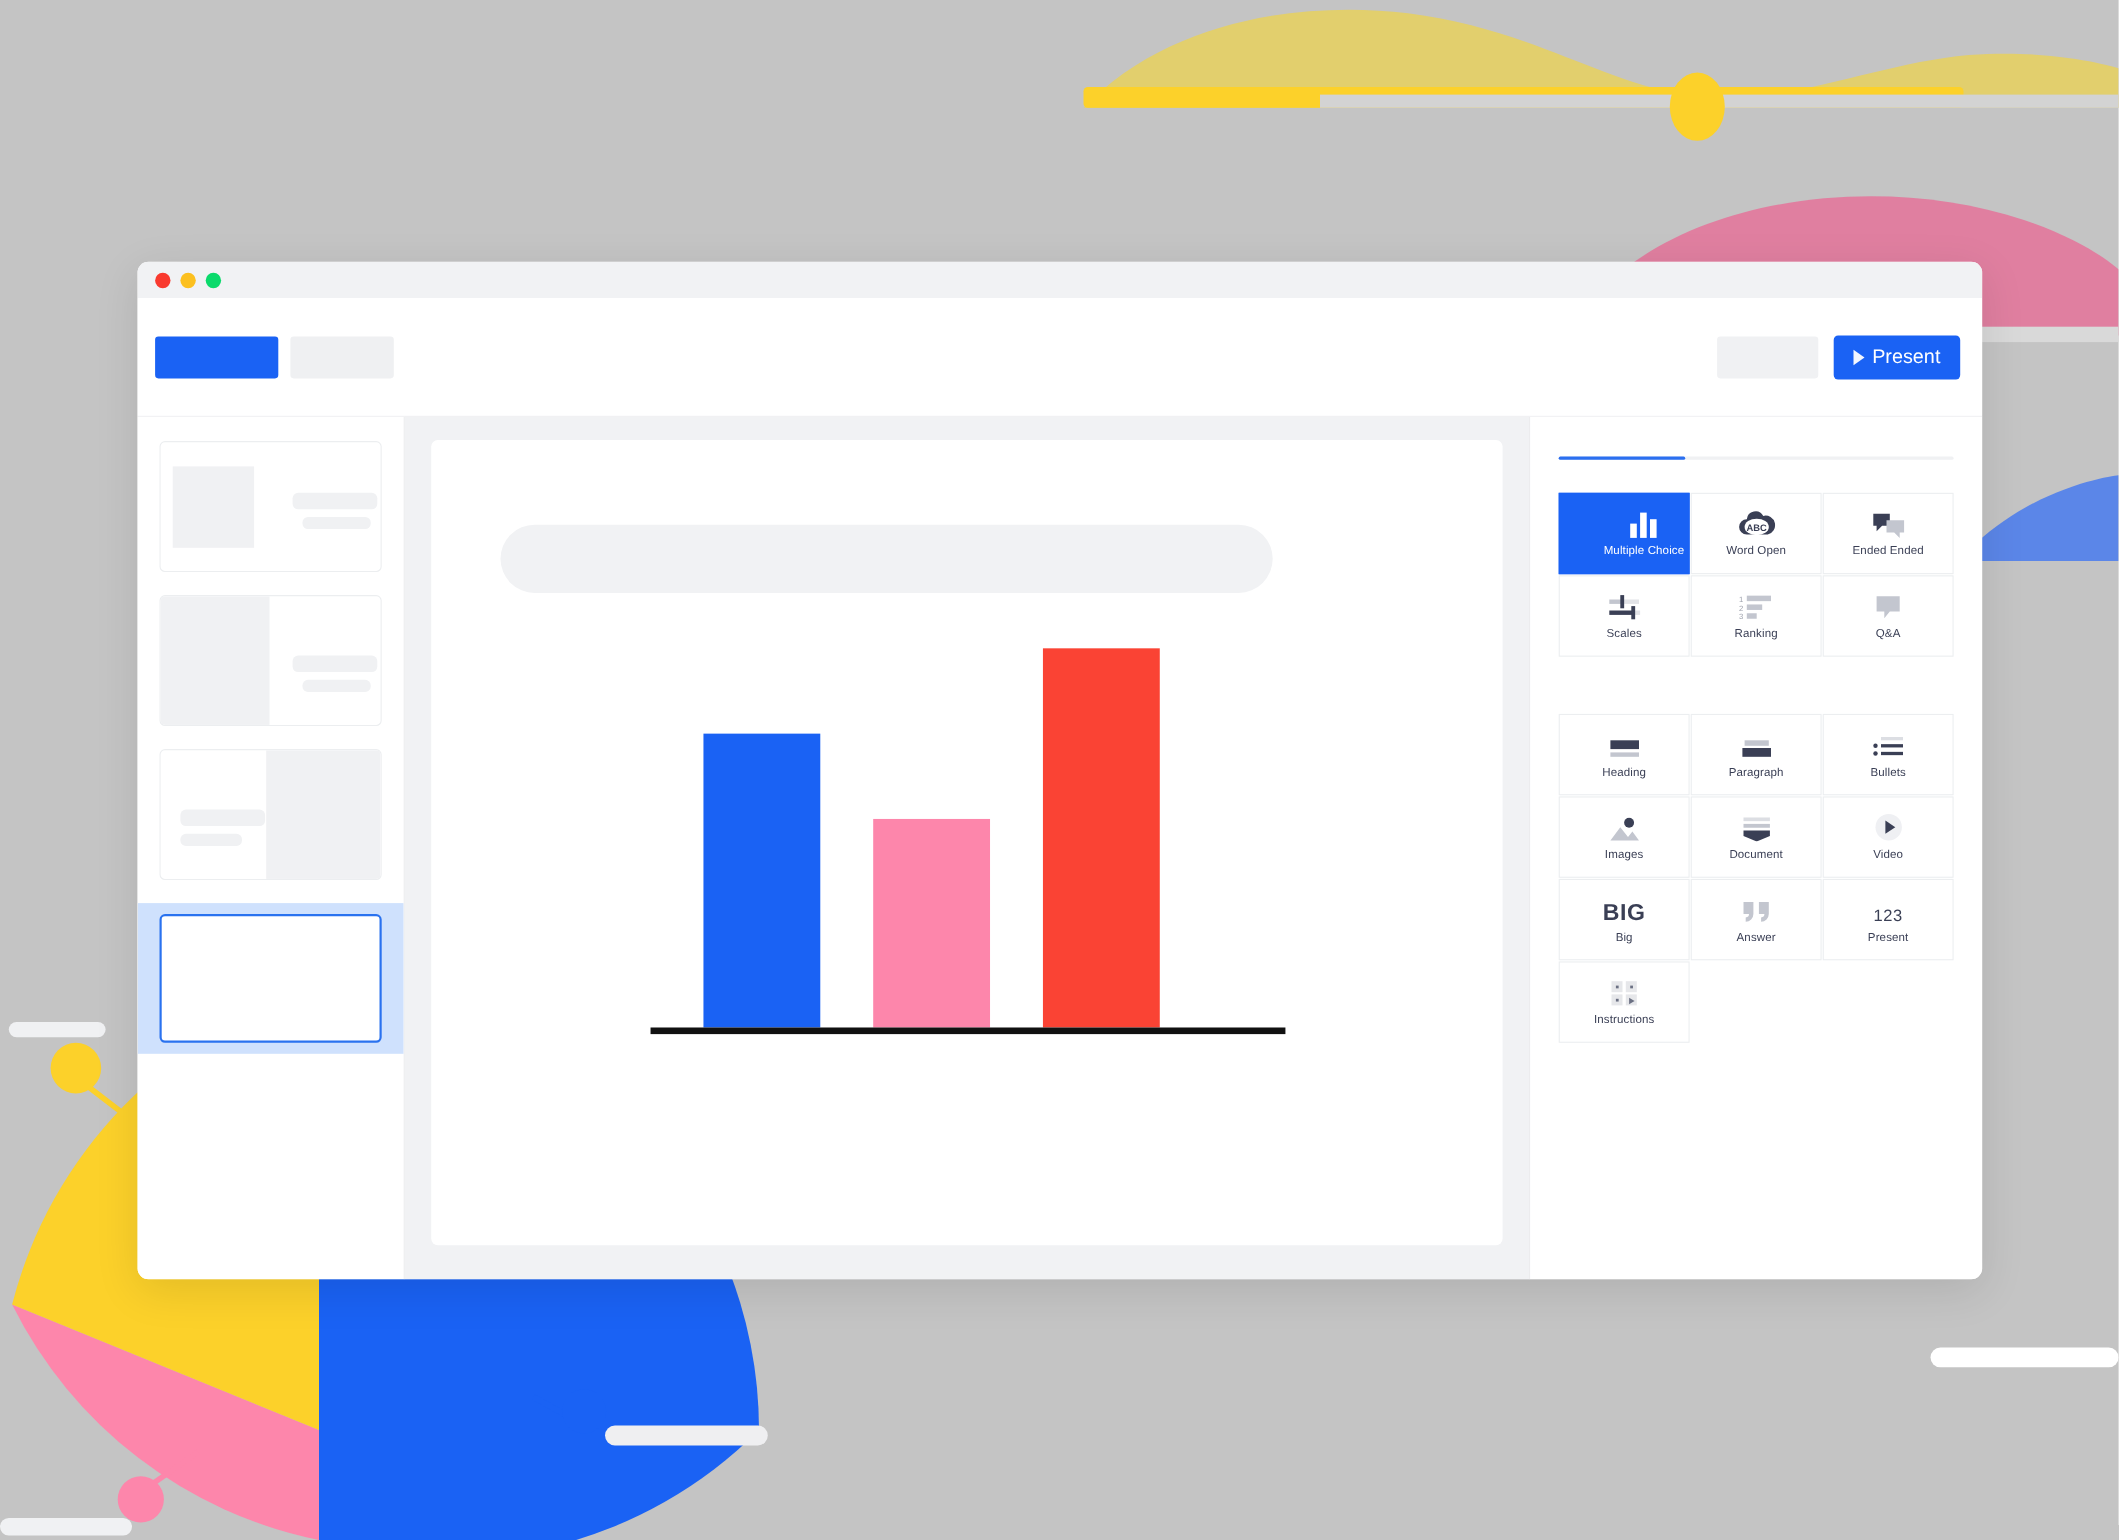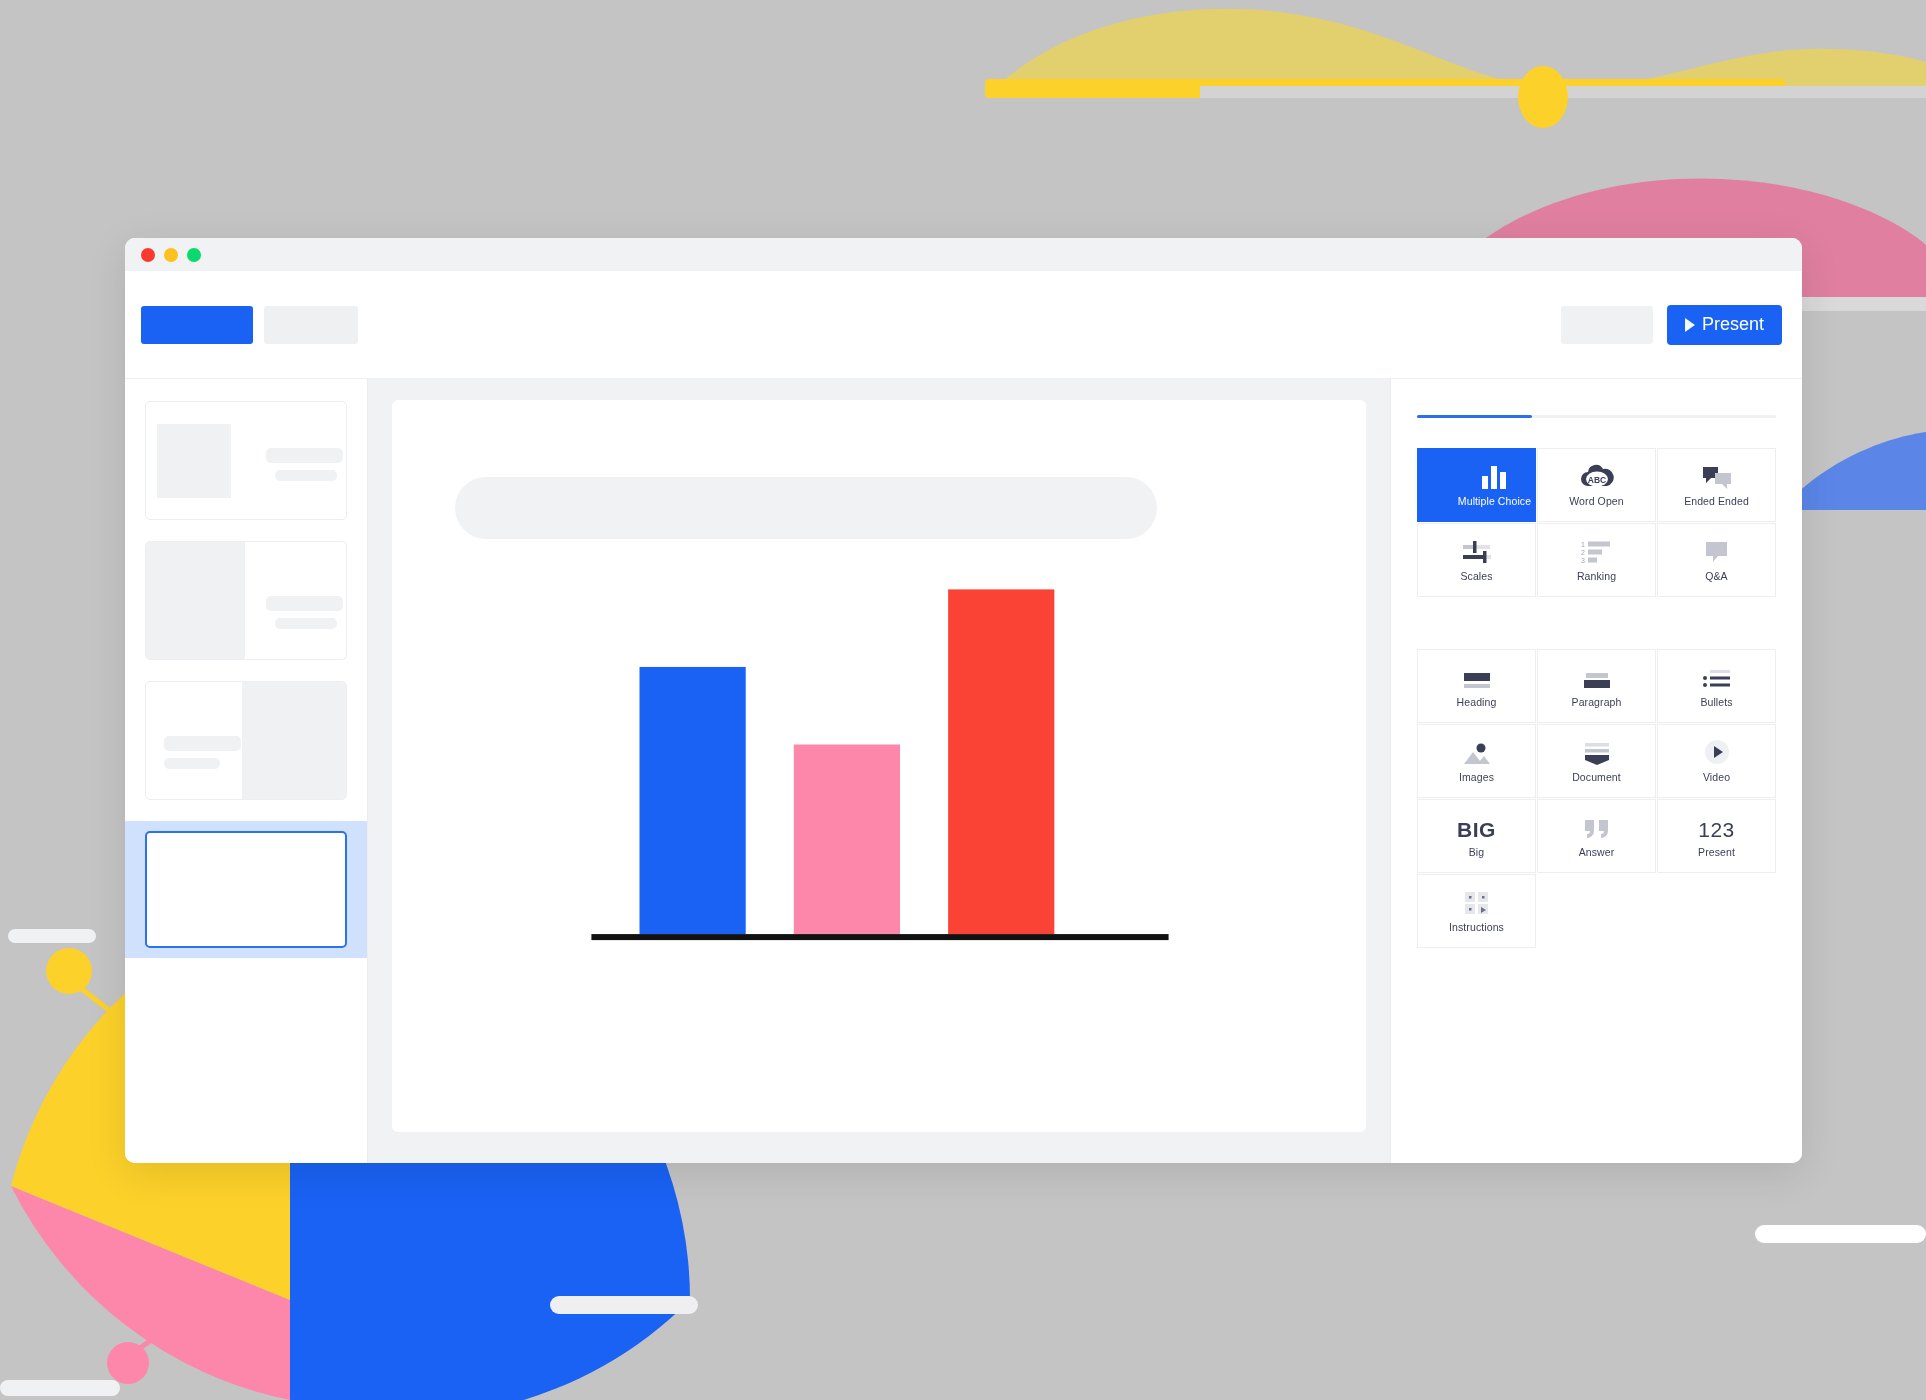--- a/index.html
+++ b/index.html
@@ -128,21 +128,21 @@
   .card.sel { background: #1a62f4; border-color: #1a62f4; padding-left: 36px; }
   .card .lab {
     font-size: 10.5px; color: #3a3f55; letter-spacing: .1px;
     text-align: center; line-height: 1;
   }
   .card.sel .lab { color: #fff; }
   .ico { height: 26px; display: flex; align-items: flex-end; justify-content: center; }
   .ico svg { display: block; }
   .gap { height: 26px; }
   .big-txt { font-size: 21px; font-weight: 700; color: #3a3f55; letter-spacing: .5px; line-height: 1; }
-  .num-txt { font-size: 21px; color: #3a3f55; letter-spacing: .5px; line-height: 1; }
+  .num-txt { font-size: 15px; color: #3a3f55; letter-spacing: .5px; line-height: 1; }
 </style>
 </head>
 <body>
 
 <div class="backdrop">
   <svg width="1926" height="1400" viewBox="0 0 1926 1400">
 
     <path d="M 985 98 C 1060 20 1180 0 1280 12 C 1390 26 1450 72 1530 86 C 1620 100 1700 58 1790 50 C 1870 44 1926 62 1926 62 L 1926 98 Z" fill="#e2cf6d"></path>
     <rect x="985" y="79" width="800" height="19" rx="4" fill="#fcd12a"></rect>
     <rect x="1200" y="86" width="726" height="12" fill="#d3d3d3"></rect>

